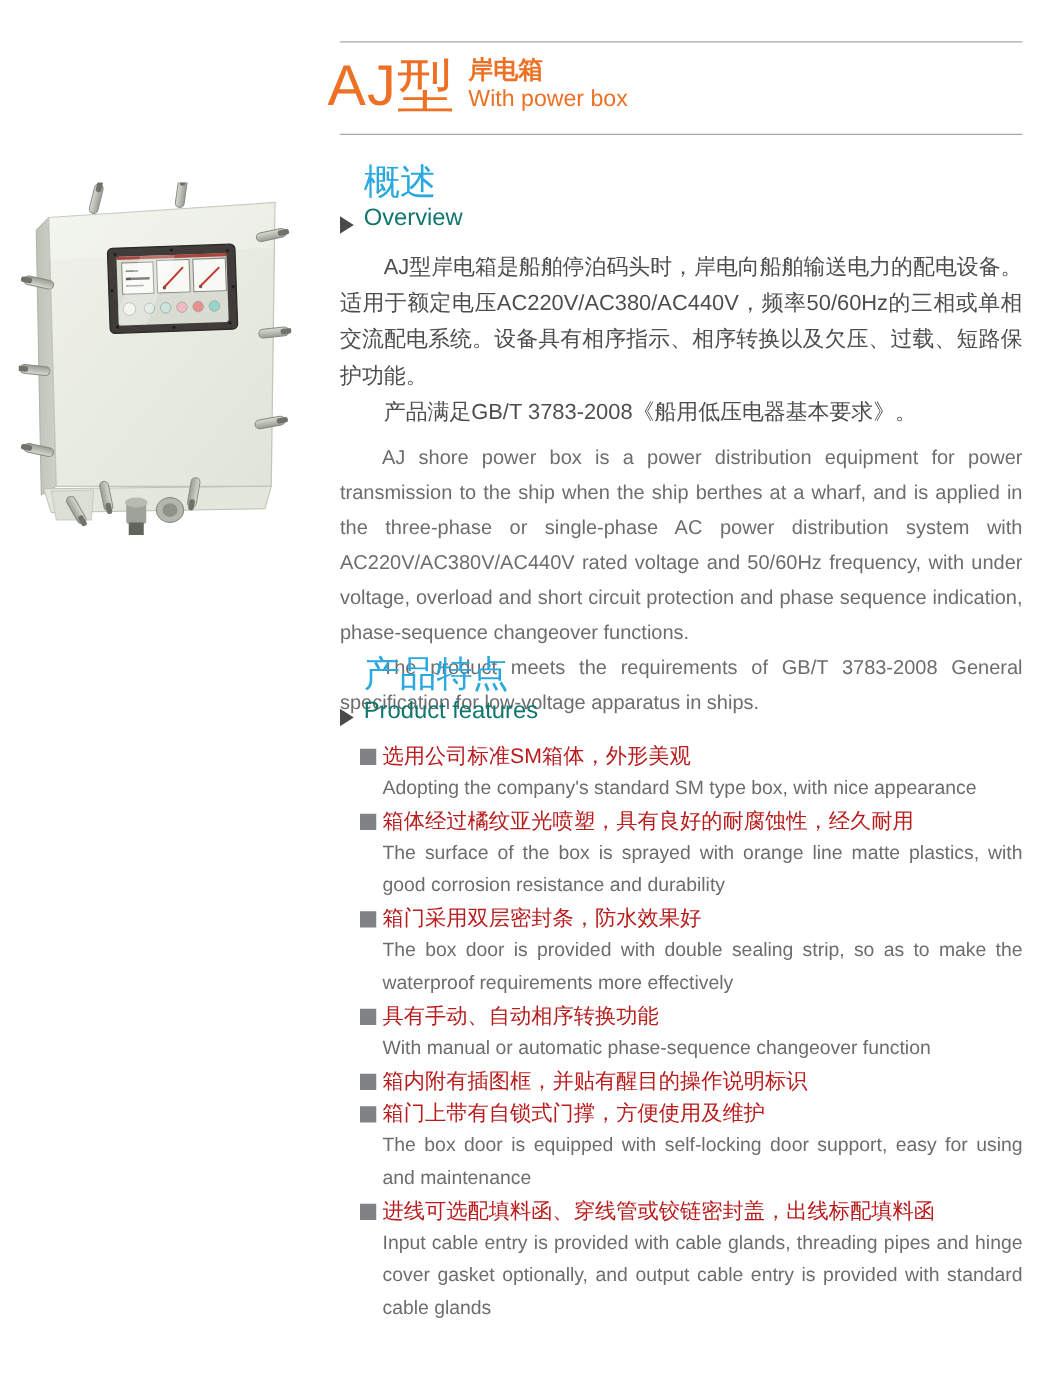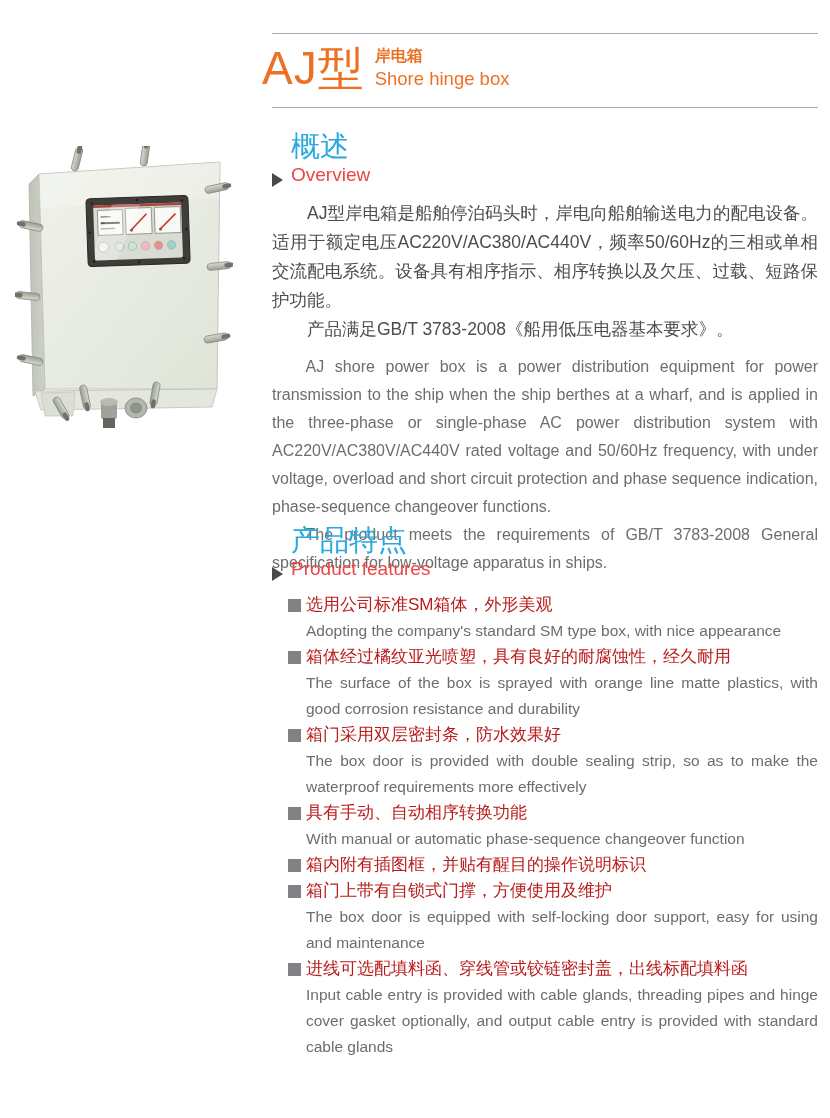--- a/index.html
+++ b/index.html
@@ -9,32 +9,32 @@
     -webkit-font-smoothing:antialiased;
   }
   .rule{position:absolute;left:272px;width:546px;border-top:1px solid #a9a9a9;}
   #rule-top{top:33px;}
   #rule-bottom{top:107px;}
 
   
   .title-row{position:absolute;left:262px;top:42px;display:flex;align-items:flex-end;color:#ed7124;}
   .model{font-size:46px;line-height:52px;letter-spacing:1px;font-weight:400;}
   .subtitle{margin-left:10px;padding-bottom:4px;}
-  .subtitle .cn{font-size:16px;font-weight:bold;line-height:22px;}
+  .subtitle .cn{font-size:20px;font-weight:bold;line-height:22px;}
   .subtitle .en{font-size:18.5px;line-height:23px;}
 
   
   .section{position:absolute;left:272px;width:546px;}
   #overview{top:130px;}
   #features{top:524px;}
   .sec-head{display:flex;align-items:flex-end;}
   .arrow-icon{width:0;height:0;border-left:11px solid #4a4a4a;border-top:7px solid transparent;
               border-bottom:7px solid transparent;margin:9px 8px 0 0;flex:none;}
   .sec-head h2{margin:0;font-size:29px;line-height:32px;color:#29a9e0;font-weight:normal;}
-  .sec-sub{font-size:19px;line-height:25px;color:#ef4444;}
+  .sec-sub{font-size:19px;line-height:25px;color:#0f766e;}
 
   .cn-para{margin:0;font-size:17.5px;line-height:29px;color:#4f4c4d;text-indent:2em;text-align:justify;}
   .cn-para.p1{margin-top:12px;}
   .en-para{margin:0;font-size:16px;line-height:28px;color:#6e6d6e;text-indent:2.1em;text-align:justify;}
   .en-para.en1{margin-top:9px;}
 
   
   .f-list{list-style:none;margin:11px 0 0;padding:0;}
   .f-cn{display:flex;align-items:center;font-size:17px;line-height:26px;color:#b91c1c;margin-left:16px;}
   .bullet-icon{width:13px;height:13px;background:#808285;margin-right:5px;flex:none;}
@@ -46,21 +46,21 @@
 </head>
 <body>
 
 <div class="rule" id="rule-top"></div>
 <div class="rule" id="rule-bottom"></div>
 
 <header class="title-row">
   <span class="model">AJ型</span>
   <div class="subtitle">
     <div class="cn">岸电箱</div>
-    <div class="en">Shore hinge box</div>
+    <div class="en">With power box</div>
   </div>
 </header>
 
 <figure class="photo">
   <svg viewBox="0 0 218 292" width="218" height="292" role="img" aria-label="AJ shore power box cabinet with viewing window, three analog meters, indicator lights, stainless latches and bottom cable glands">
     <defs>
       <linearGradient id="gBody" x1="0" y1="0" x2="1" y2="1">
         <stop offset="0" stop-color="#F0F2EB"></stop>
           <stop offset="1" stop-color="#E0E4D8"></stop>
       </linearGradient>

